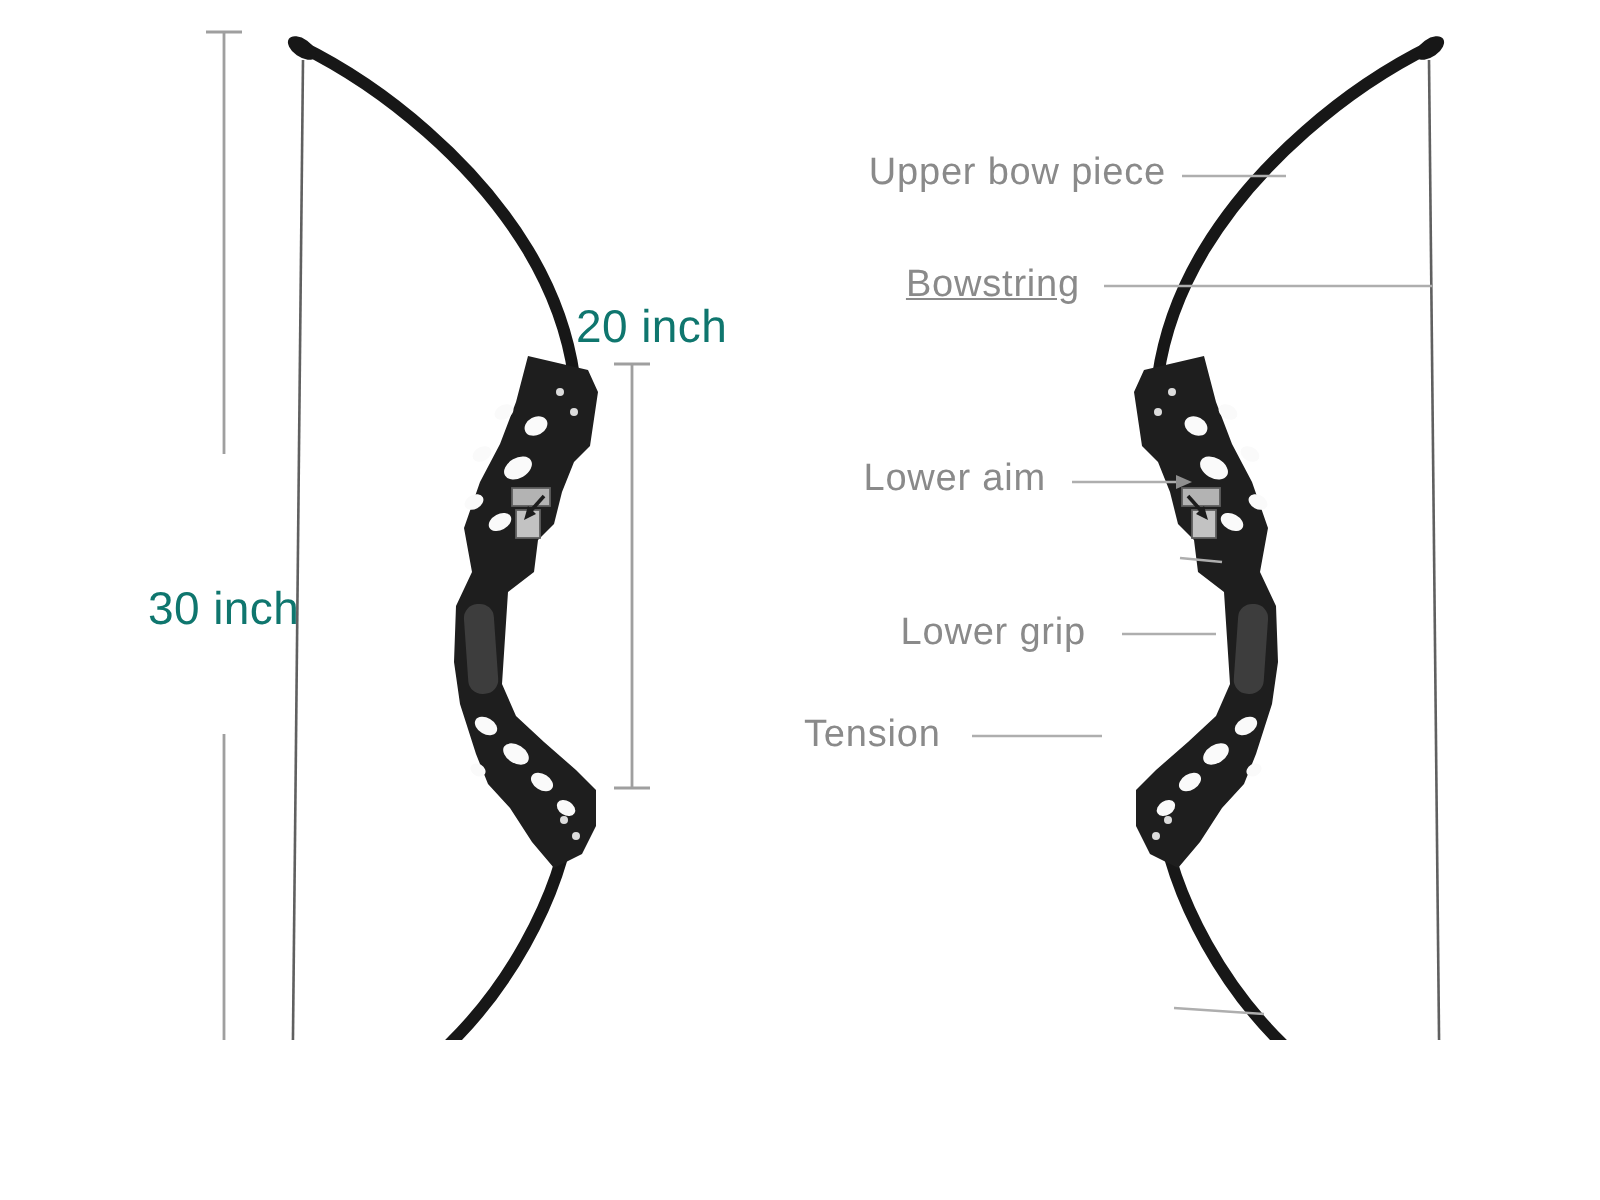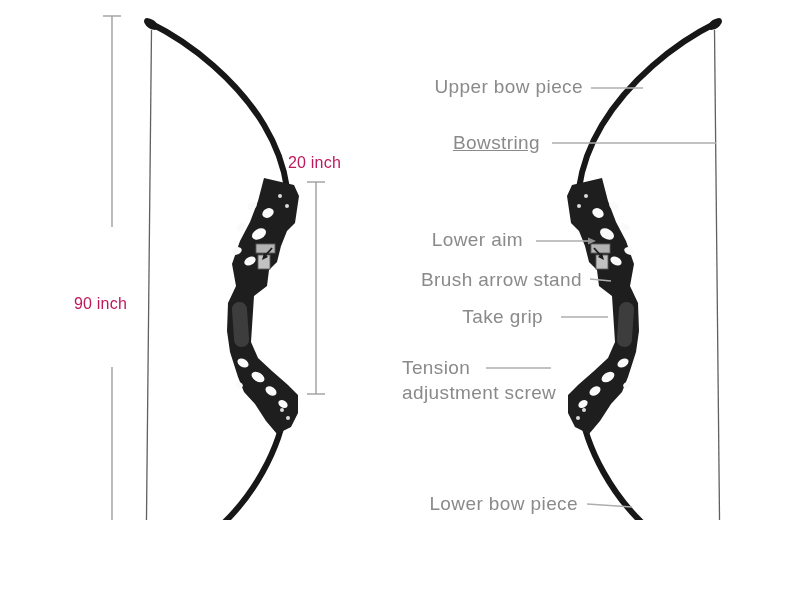--- a/index.html
+++ b/index.html
@@ -6,21 +6,21 @@
   .canvas{
     position:relative;width:800px;height:520px;background:#ffffff;
     overflow:hidden;font-family:"Liberation Sans",sans-serif;
   }
   .canvas svg{position:absolute;left:0;top:0;}
   .plabel{
     position:absolute;color:#8a8a8a;font-size:19px;line-height:22px;
     letter-spacing:.4px;white-space:nowrap;
   }
   .mlabel{
-    position:absolute;color:#be185d;font-size:16px;line-height:20px;
+    position:absolute;color:#0f766e;font-size:23px;line-height:20px;
     letter-spacing:.2px;white-space:nowrap;
   }
   
   .lbl-upper   {right:217px;top:76px;}
   .lbl-string  {right:260px;top:132px;text-decoration:underline;}
   .lbl-aim     {right:277px;top:229px;}
   .lbl-brush   {right:218px;top:269px;}
   .lbl-grip    {right:257px;top:306px;}
   .lbl-tension1{left:402px;top:357px;}
   .lbl-tension2{left:402px;top:382px;}
@@ -113,22 +113,19 @@
       <line x1="561" y1="317" x2="608" y2="317"></line>
       <line x1="486" y1="368" x2="551" y2="368"></line>
       <line x1="587" y1="504" x2="632" y2="507"></line>
     </g>
     <path d="M588,237.5 L596,241 L588,244.5 Z" fill="#8f8f8f"></path>
   </svg>
 
   <div class="plabel lbl-upper">Upper bow piece</div>
   <div class="plabel lbl-string">Bowstring</div>
   <div class="plabel lbl-aim">Lower aim</div>
-  <div class="plabel lbl-brush">Brush arrow stand</div>
-  <div class="plabel lbl-grip">Take grip</div>
+  <div class="plabel lbl-grip">Lower grip</div>
   <div class="plabel lbl-tension1">Tension</div>
-  <div class="plabel lbl-tension2">adjustment screw</div>
-  <div class="plabel lbl-lower">Lower bow piece</div>
 
-  <div class="mlabel lbl-60">90 inch</div>
+  <div class="mlabel lbl-60">30 inch</div>
   <div class="mlabel lbl-20">20 inch</div>
 
 </div>
 
 </body></html>

